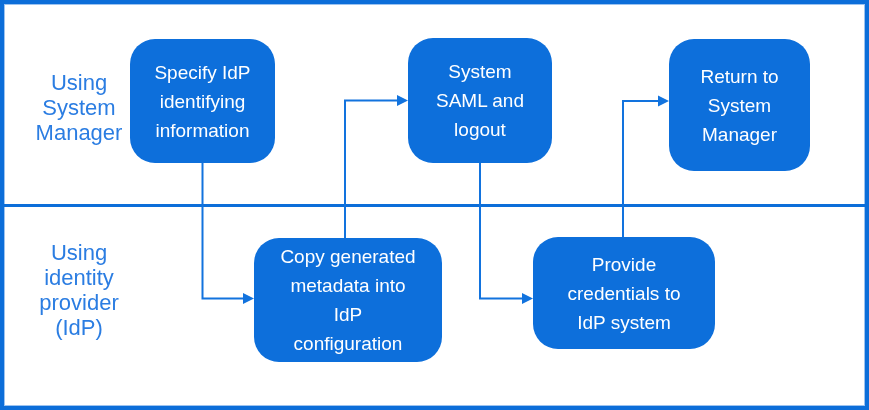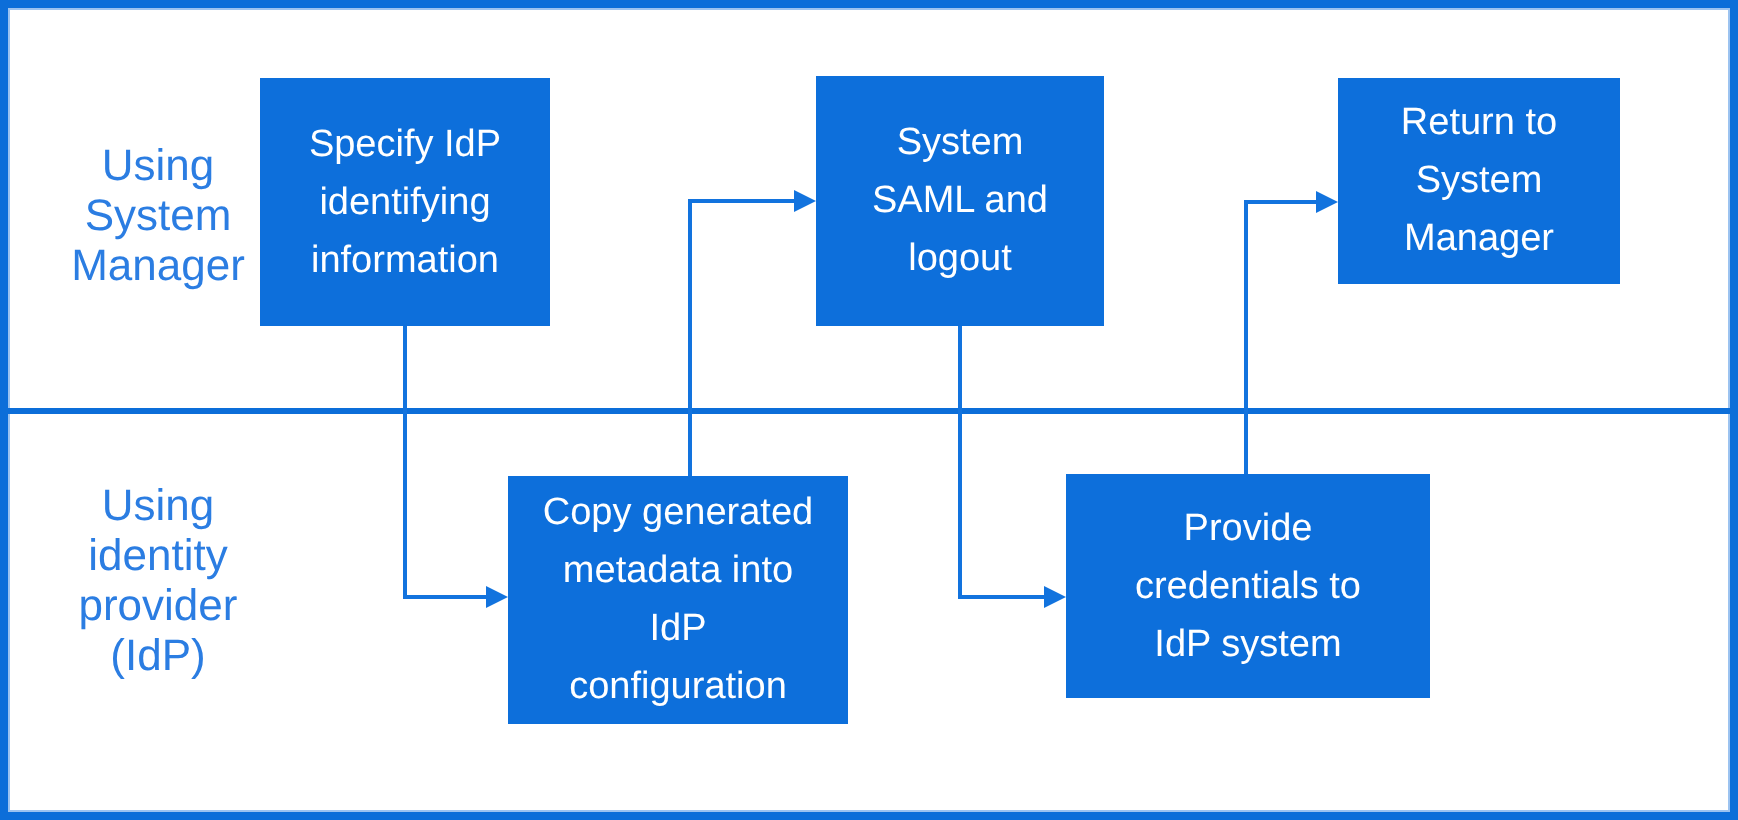--- a/index.html
+++ b/index.html
@@ -29,25 +29,26 @@
   .lane-label.lane-2{left:14px;top:236px;}
   .step{
     position:absolute;
     box-sizing:border-box;
     background:var(--box-fill,#0d6fdb);
     color:var(--box-text,#ffffff);
     font-size:19px;line-height:29px;
     display:flex;align-items:center;justify-content:center;
     text-align:center;
     white-space:pre-line;
+    border-radius:25px;
   }
   .step-1{left:126px;top:35px;width:145px;height:124px;}
   .step-3{left:404px;top:34px;width:144px;height:125px;}
-  .step-5{left:665px;top:35px;width:141px;height:103px;}
-  .step-2{left:250px;top:234px;width:170px;height:124px;}
+  .step-5{left:665px;top:35px;width:141px;height:132px;}
+  .step-2{left:250px;top:234px;width:188px;height:124px;}
   .step-4{left:529px;top:233px;width:182px;height:112px;}
   .connector-layer{
     position:absolute;left:0;top:0;width:861px;height:402px;
     pointer-events:none;
   }
   .connector-layer path.line{
     fill:none;stroke:var(--connector,#1273de);stroke-width:2px;
   }
   .connector-layer path.head{
     fill:var(--connector,#1273de);stroke:none;

